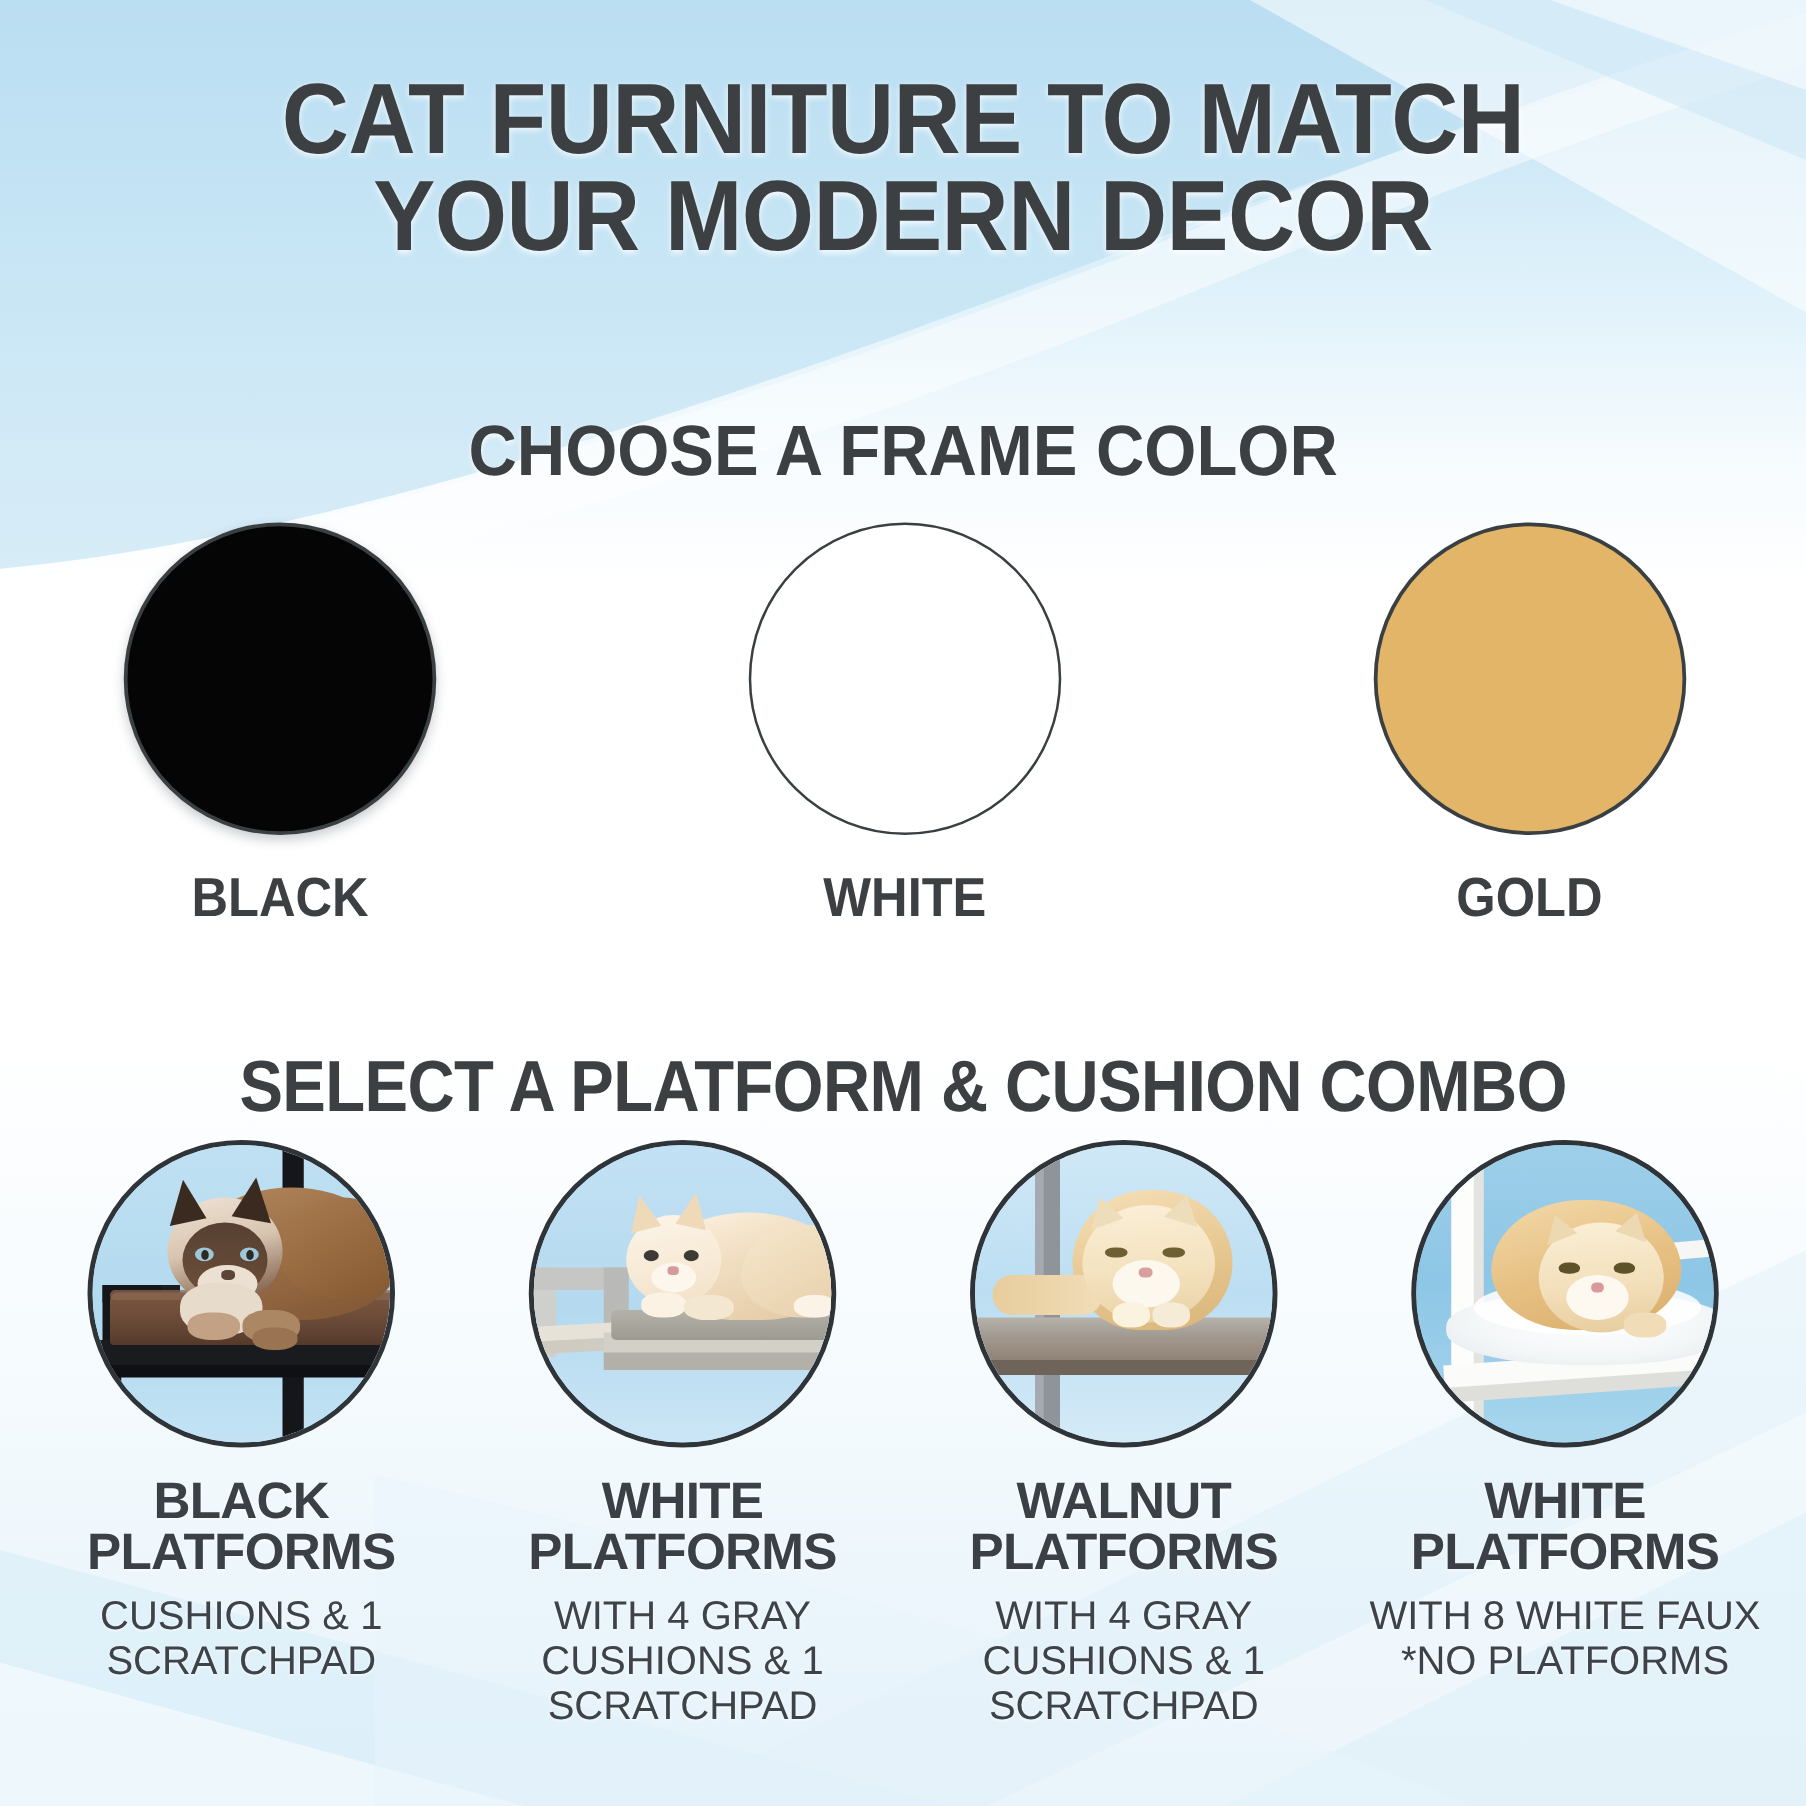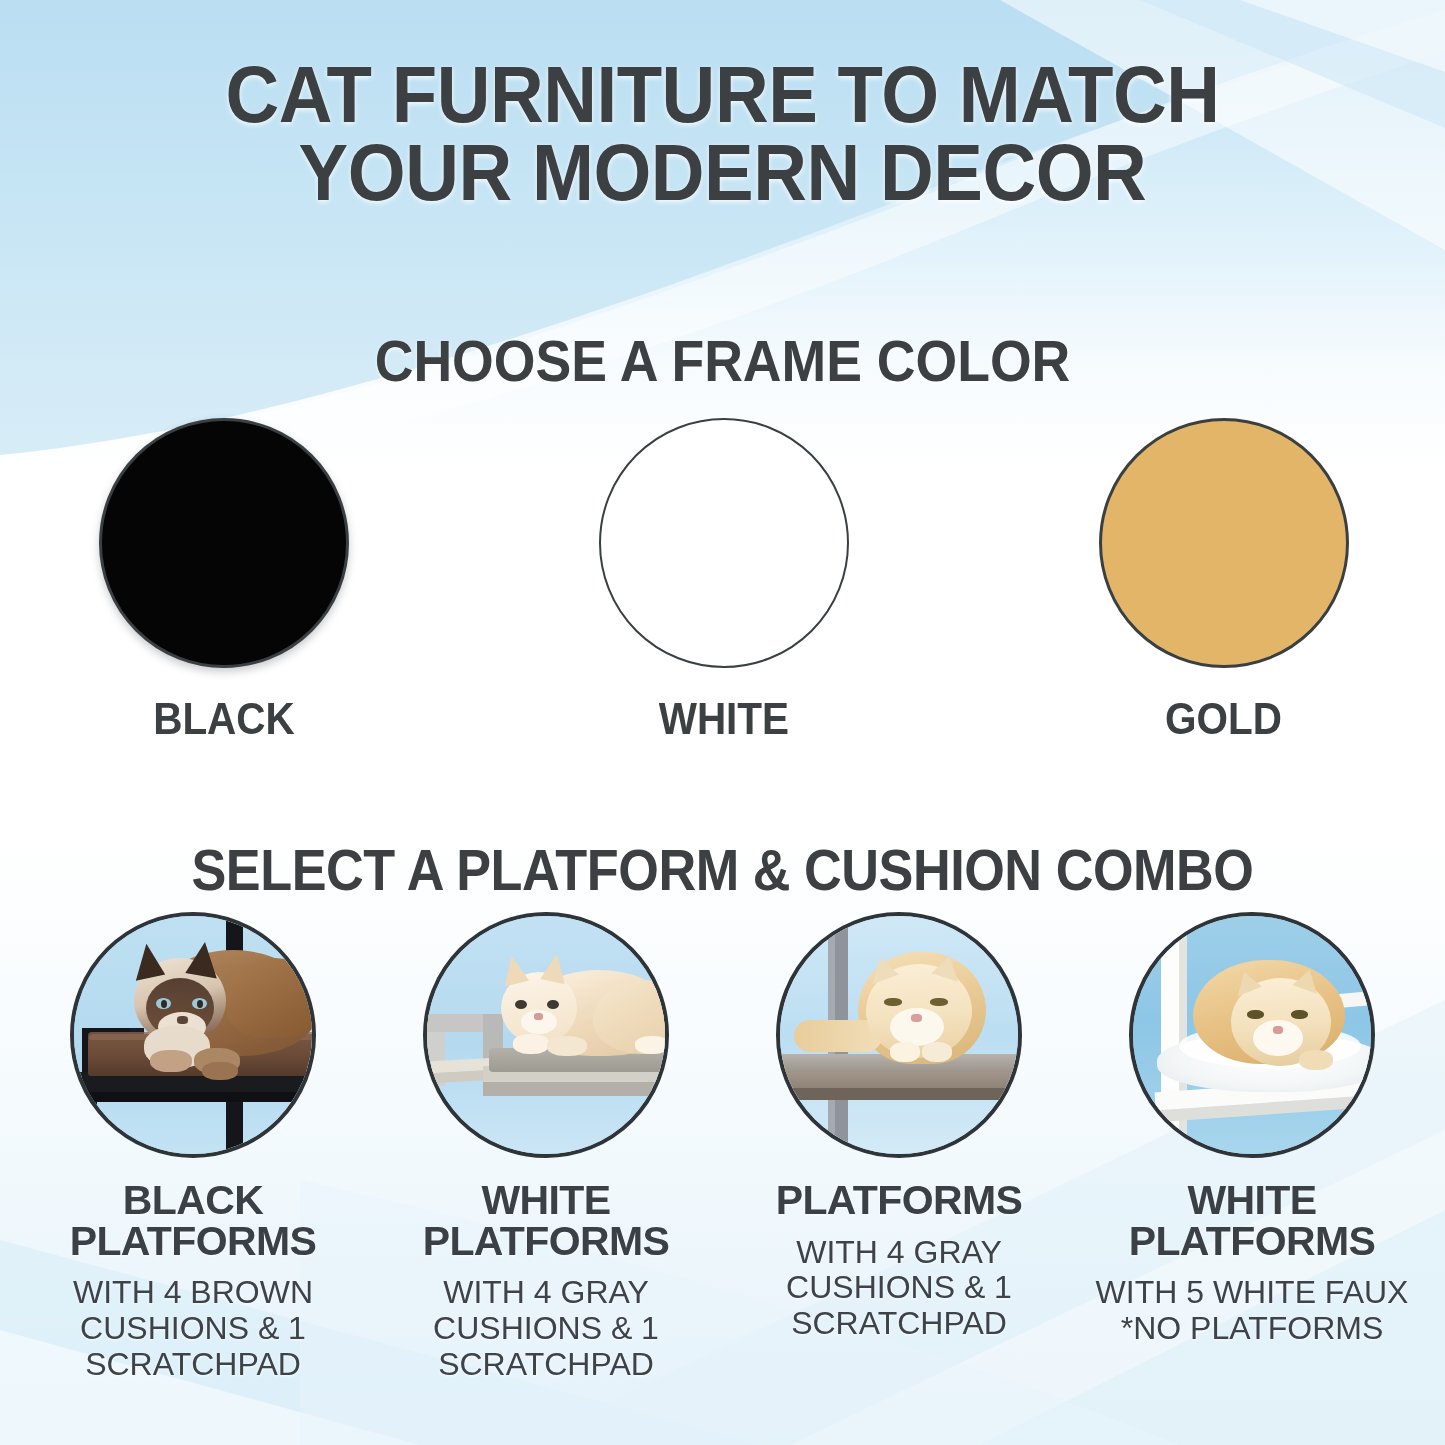--- a/index.html
+++ b/index.html
@@ -216,21 +216,20 @@
           <div class="paw" style="left:76px;top:134px;width:42px;height:22px;background:#c2a184;"></div>
           <div class="paw" style="left:120px;top:132px;width:46px;height:26px;background:#ab8763;"></div>
           <div class="paw" style="left:128px;top:146px;width:36px;height:18px;background:#9a7452;"></div>
         </div>
       </div>
       <div class="cap-title">
         <span>BLACK</span>
         <span>PLATFORMS</span>
       </div>
       <div class="cap-sub">
-        <span>WITH 4 BROWN</span>
         <span>CUSHIONS &amp; 1</span>
         <span>SCRATCHPAD</span>
       </div>
     </div>
 
     <div class="combo-cell">
       <div class="photo">
         <div class="scene">
           <div class="wall" style="background:linear-gradient(180deg,#c3e1f4 0%,#b4d9ef 55%,#cbe6f6 100%);"></div>
 
@@ -302,20 +301,21 @@
           <div class="eye" style="left:150px;top:82px;width:18px;height:8px;background:#6e6032;border-radius:45%;"></div>
 
           <div class="muzzle" style="left:110px;top:92px;width:54px;height:38px;background:#fdf8ee;"></div>
           <div class="muzzle" style="left:131px;top:98px;width:11px;height:8px;background:#d99f9f;border-radius:40%;"></div>
 
           <div class="paw" style="left:110px;top:126px;width:30px;height:20px;background:#fbf2e0;"></div>
           <div class="paw" style="left:142px;top:126px;width:30px;height:20px;background:#f6ebd6;"></div>
         </div>
       </div>
       <div class="cap-title">
+        <span>WALNUT</span>
         <span>PLATFORMS</span>
       </div>
       <div class="cap-sub">
         <span>WITH 4 GRAY</span>
         <span>CUSHIONS &amp; 1</span>
         <span>SCRATCHPAD</span>
       </div>
     </div>
 
     <div class="combo-cell">
@@ -347,19 +347,19 @@
           <div class="muzzle" style="left:140px;top:110px;width:10px;height:8px;background:#d89a9a;border-radius:40%;"></div>
 
           <div class="paw" style="left:166px;top:134px;width:34px;height:20px;background:#f0dcb6;"></div>
         </div>
       </div>
       <div class="cap-title">
         <span>WHITE</span>
         <span>PLATFORMS</span>
       </div>
       <div class="cap-sub">
-        <span>WITH 5 WHITE FAUX</span>
+        <span>WITH 8 WHITE FAUX</span>
         <span>*NO PLATFORMS</span>
       </div>
     </div>
 
   </div>
 </div>
 
 </body></html>

